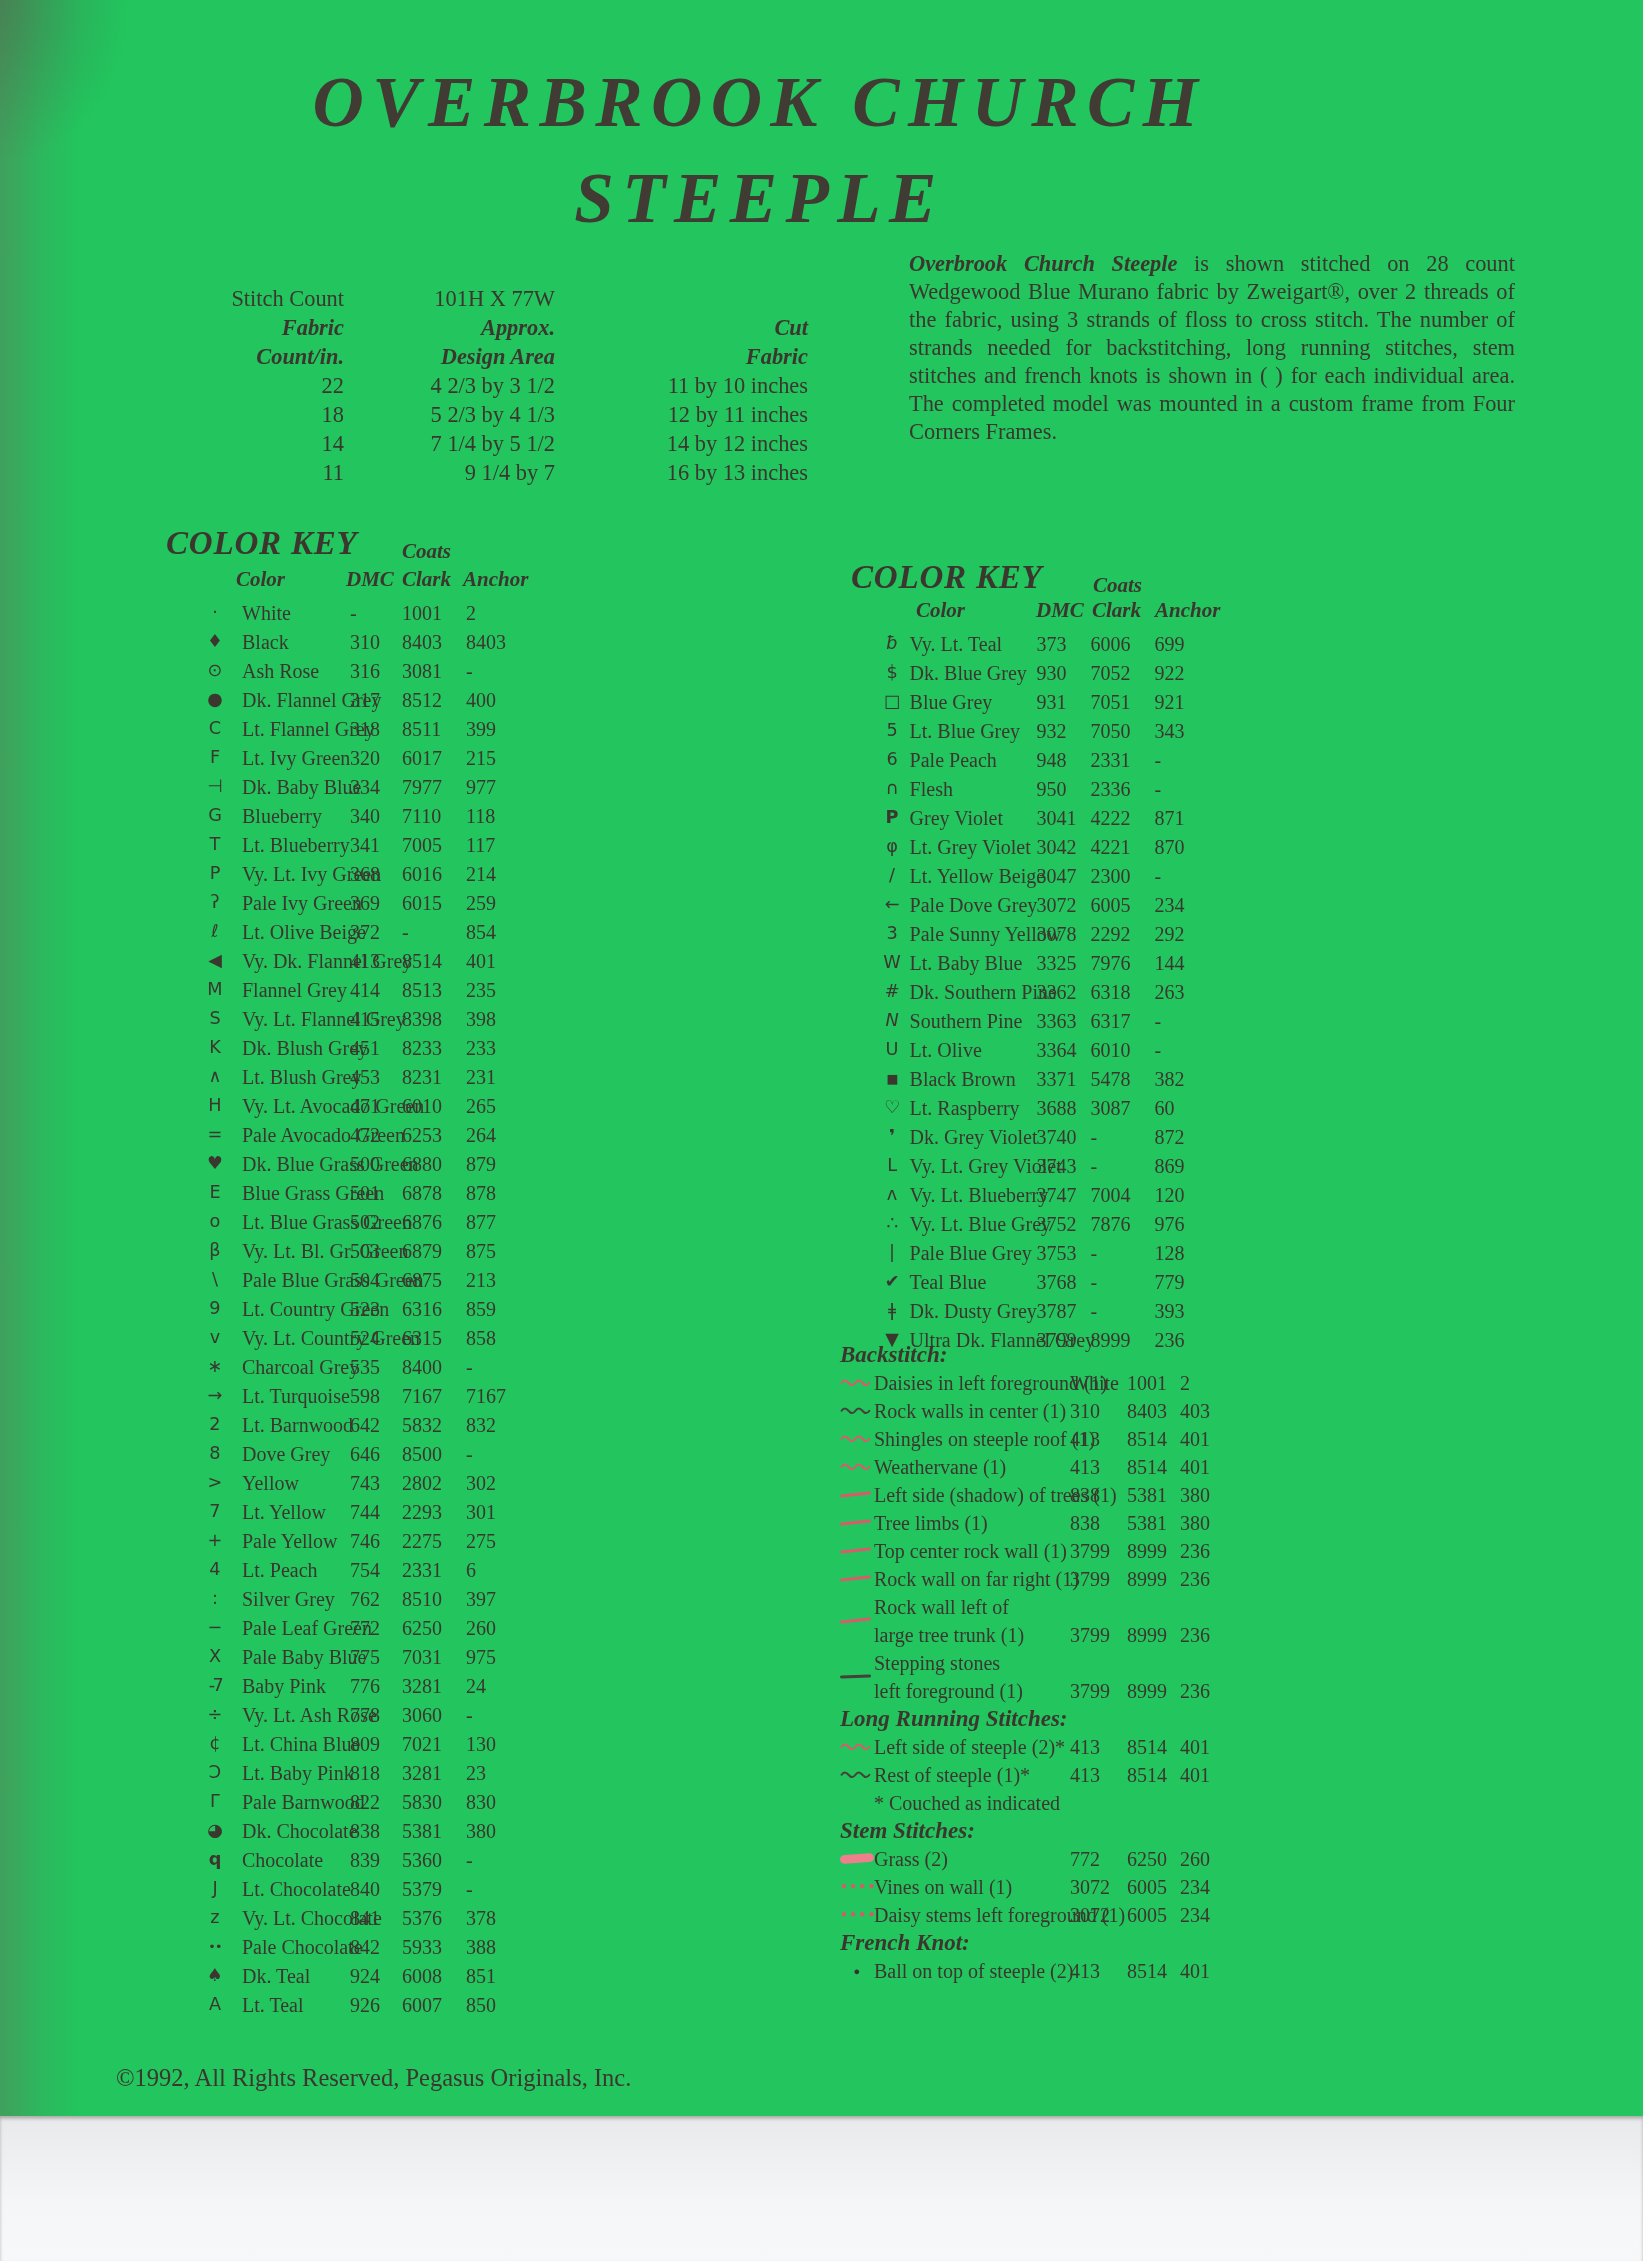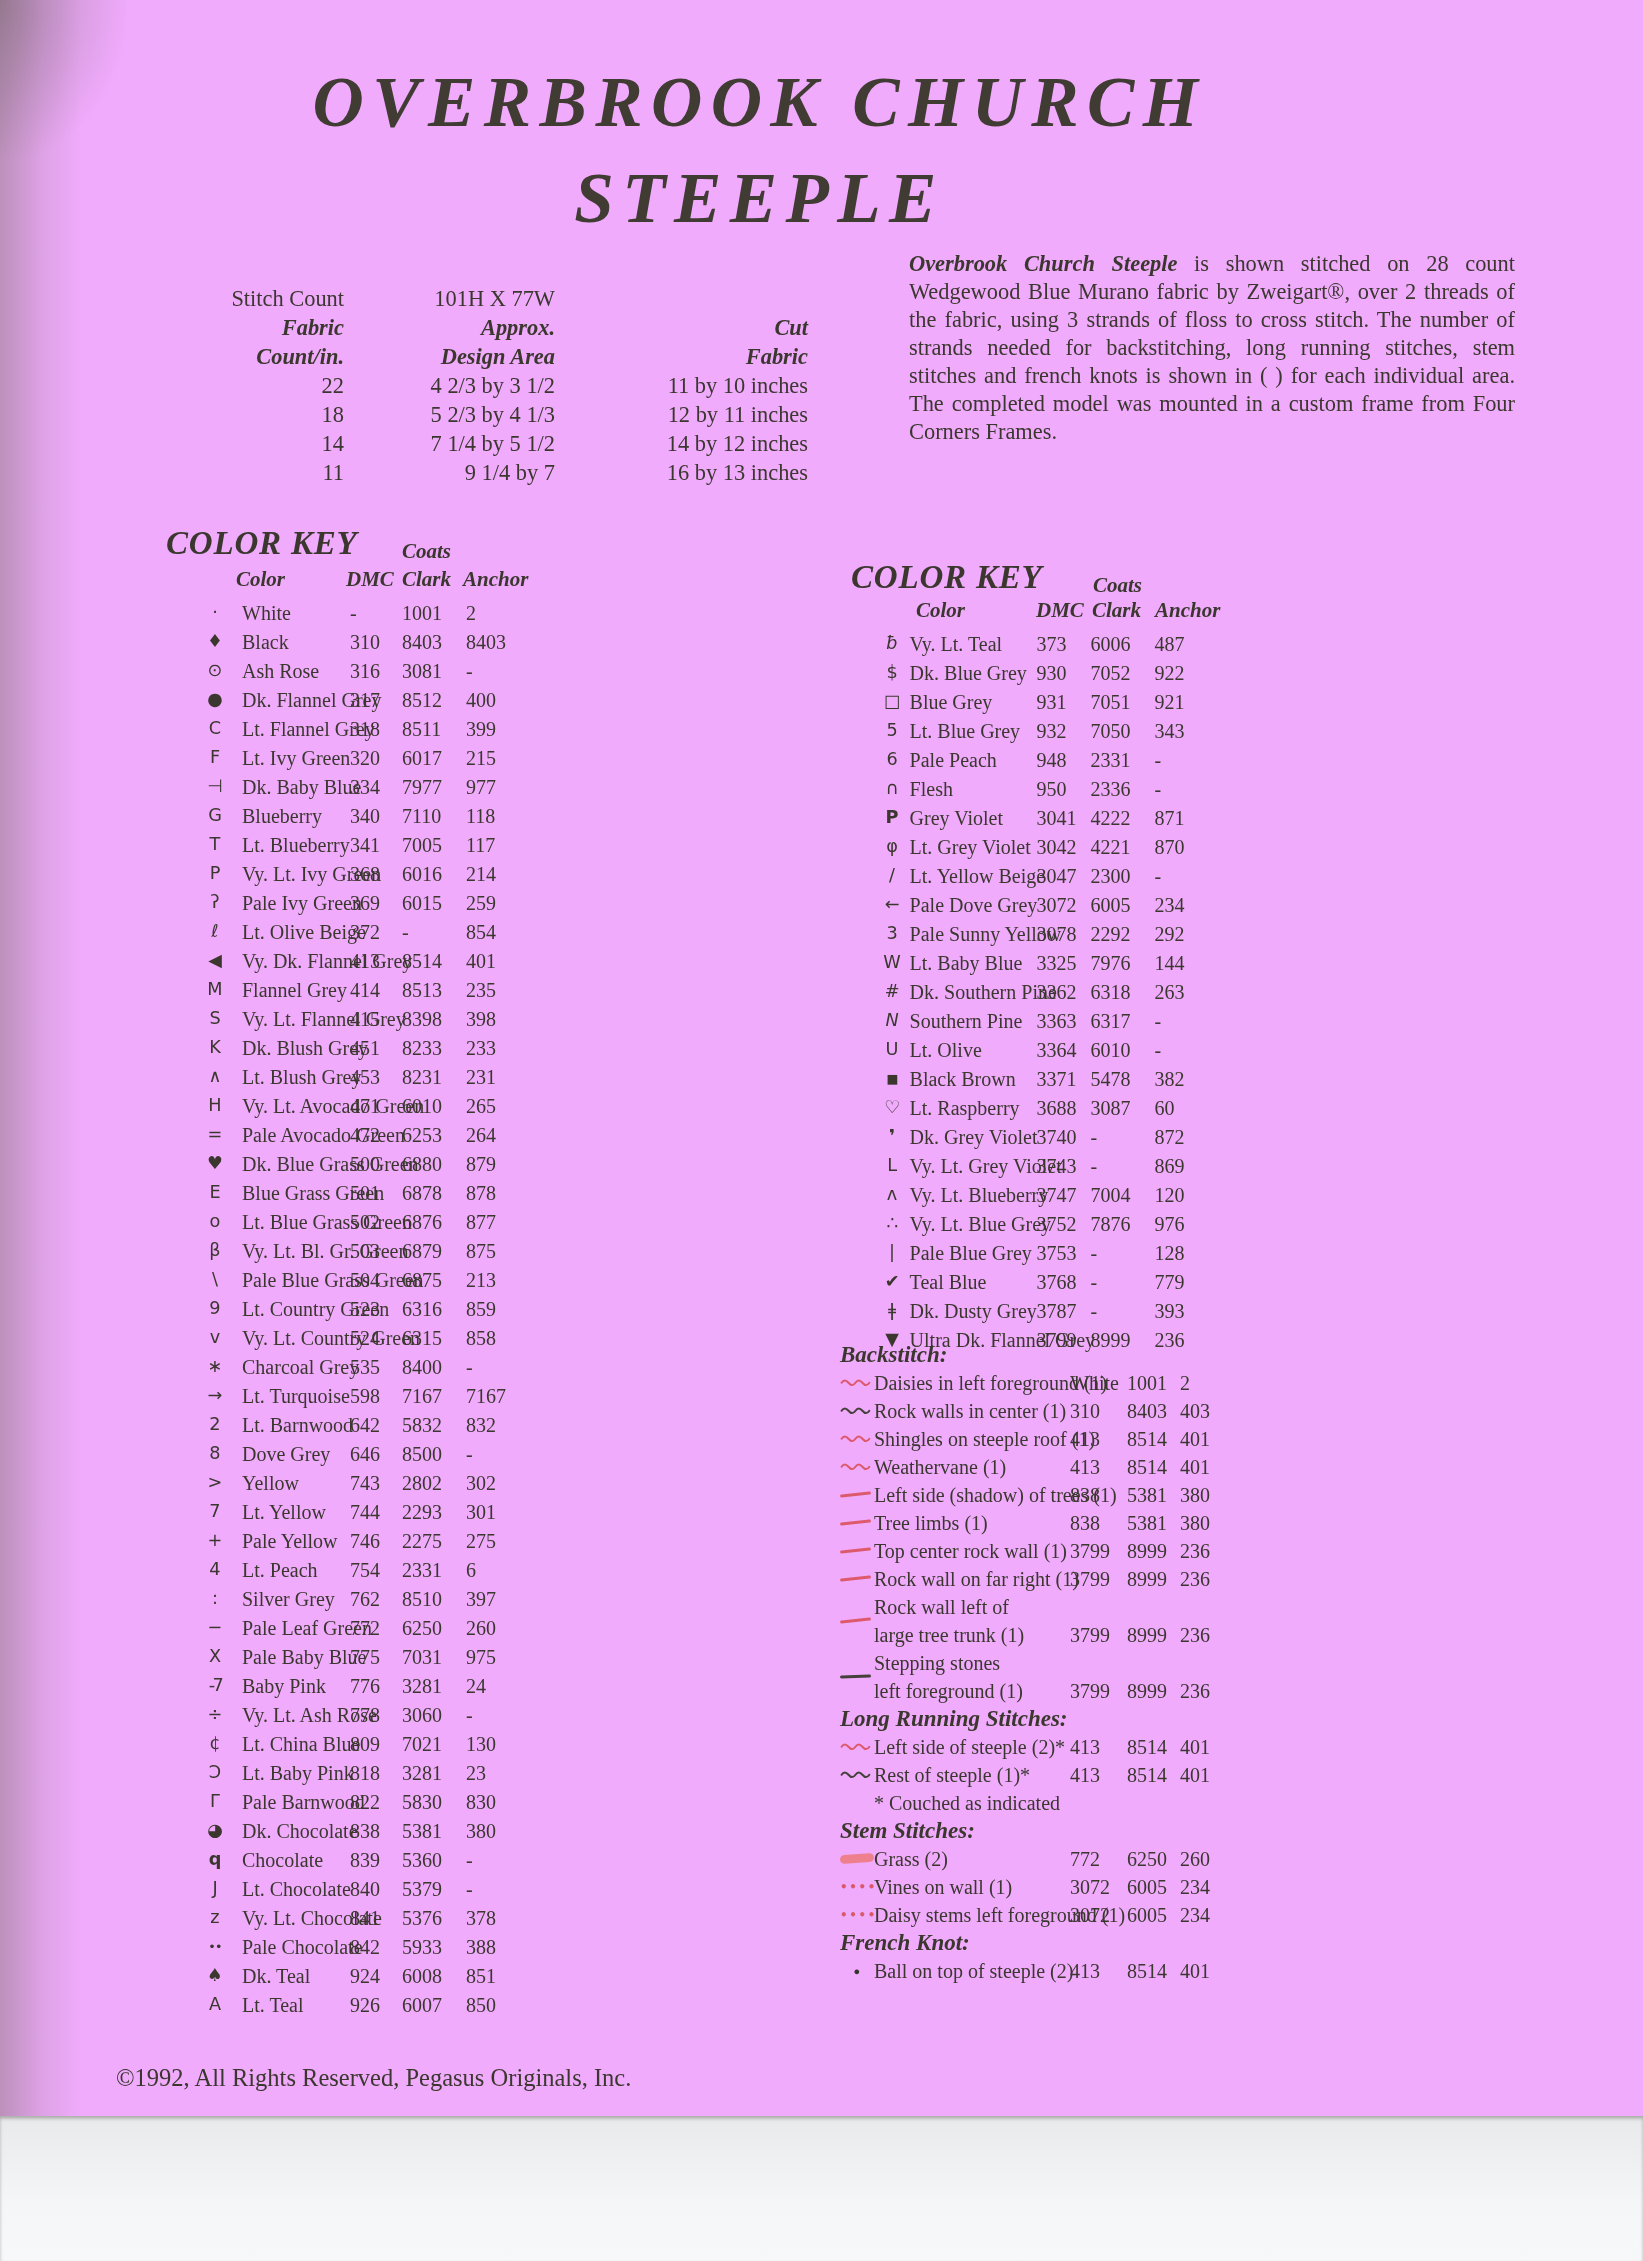--- a/index.html
+++ b/index.html
@@ -1,16 +1,16 @@
 <!DOCTYPE html>
 <html style="font-size:13.5px"><head>
 <meta charset="utf-8">
 <style>
   html,body{margin:0;padding:0;background:#d9d9d9;}
-  .canvas{position:relative;width:1643px;height:2261px;background:#f0abfc;overflow:hidden;
+  .canvas{position:relative;width:1643px;height:2261px;background:#22c55e;overflow:hidden;
           font-family:"Liberation Serif",serif;color:#3b372f;}
   .edge-left{position:absolute;left:0;top:0;width:81px;height:2118px;
              background:linear-gradient(90deg,rgba(110,104,90,.40),rgba(110,104,90,.14) 52%,rgba(110,104,90,0));}
   .corner-tl{position:absolute;left:0;top:0;width:127px;height:160px;
              background:radial-gradient(ellipse at 0 0,rgba(85,81,71,.38),rgba(85,81,71,0) 72%);}
   .scanbed{position:absolute;left:0;top:2116px;width:100%;height:145px;
            background:linear-gradient(180deg,#e7e9eb,#f5f6f8 60%,#f7f8fa);
            box-shadow:inset 0 2.5px 3.4px rgba(60,55,45,.35);}
   
   .title{position:absolute;left:253px;top:54px;width:1013px;text-align:center;
@@ -549,21 +549,21 @@
       <span class="ks-clark">Clark</span>
       <span class="ks-anchor">Anchor</span>
     </div>
     <div class="k-rows">
 
         <div class="krow">
           <span class="ksym i">ƀ</span>
           <span class="kname">Vy. Lt. Teal</span>
           <span class="knum">373</span>
           <span class="knum">6006</span>
-          <span class="knum">487</span>
+          <span class="knum">699</span>
         </div>
 
         <div class="krow">
           <span class="ksym">$</span>
           <span class="kname">Dk. Blue Grey</span>
           <span class="knum">930</span>
           <span class="knum">7052</span>
           <span class="knum">922</span>
         </div>
 

